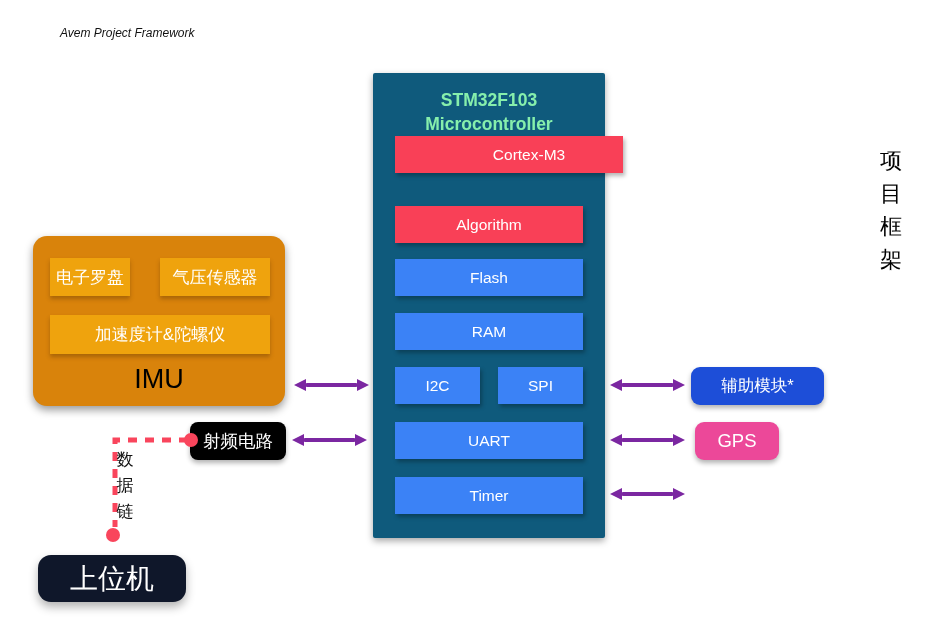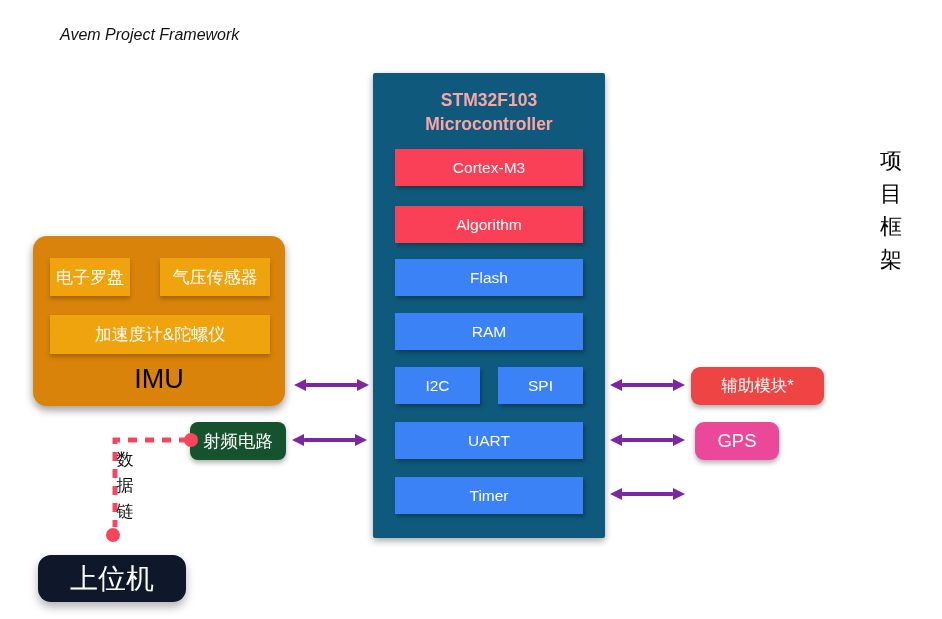--- a/index.html
+++ b/index.html
@@ -3,45 +3,45 @@
 <meta charset="utf-8">
 <style>
   html,body{margin:0;padding:0;background:#fff;}
   body{font-family:"Liberation Sans","DejaVu Sans",sans-serif;}
   #stage{position:relative;width:942px;height:619px;background:#ffffff;overflow:hidden;}
 
   .abs{position:absolute;}
   .box{position:absolute;display:flex;align-items:center;justify-content:center;color:#fff;}
 
   
-  .diagram-title{left:60px;top:26px;font-size:16px;font-style:italic;color:#111;}
+  .diagram-title{left:60px;top:26px;font-size:12px;font-style:italic;color:#111;}
 
   
   .mcu{left:373px;top:73px;width:232px;height:465px;background:#0F5A7C;border-radius:2px;
        box-shadow:0 3px 7px rgba(0,0,0,.35);}
-  .mcu-title{position:absolute;left:0;top:15px;width:100%;text-align:center;color:#fca5a5;
+  .mcu-title{position:absolute;left:0;top:15px;width:100%;text-align:center;color:#86efac;
              font-weight:bold;font-size:17.5px;line-height:1.38;}
   .mcu-block{left:22px;width:188px;height:37px;font-size:15.5px;
              box-shadow:2px 3px 4px rgba(0,0,0,.28);}
   .core{background:#F94057;}
   .mem{background:#3b82f6;}
   .half{width:85px;}
 
   
   .imu{left:33px;top:236px;width:252px;height:170px;background:#D9830B;border-radius:14px;
        box-shadow:0 4px 8px rgba(0,0,0,.4);}
   .sensor{background:#EFA30D;font-size:17px;box-shadow:0 3px 4px rgba(80,45,0,.35);}
   .imu-label{position:absolute;left:0;top:128px;width:100%;text-align:center;color:#000000;font-size:27px;}
 
   
-  .rf{left:190px;top:422px;width:96px;height:38px;background:#14532d;border-radius:8px;
+  .rf{left:190px;top:422px;width:96px;height:38px;background:#000000;border-radius:8px;
       font-size:17.5px;box-shadow:0 3px 5px rgba(0,0,0,.3);}
   .host{left:38px;top:555px;width:148px;height:47px;background:#0f172a;border-radius:13px;
         font-size:28px;box-shadow:0 5px 10px rgba(0,0,0,.3);}
-  .aux{left:691px;top:367px;width:133px;height:38px;background:#ef4444;border-radius:9px;
+  .aux{left:691px;top:367px;width:133px;height:38px;background:#1d4ed8;border-radius:9px;
        font-size:16.5px;box-shadow:0 3px 5px rgba(0,0,0,.3);}
   .gps{left:695px;top:422px;width:84px;height:38px;background:#ec4899;border-radius:9px;
        font-size:18.5px;box-shadow:0 3px 5px rgba(0,0,0,.3);}
   .bldc{left:694px;top:483px;width:118px;height:38px;background:#F7A521;border-radius:9px;
         font-size:17.5px;box-shadow:0 3px 5px rgba(0,0,0,.3);}
 
   
   .arrow{position:absolute;height:4px;background:#7B27A1;border-radius:2px;}
   .arrow::before,.arrow::after{content:"";position:absolute;top:50%;transform:translateY(-50%);
       width:0;height:0;border-top:6px solid transparent;border-bottom:6px solid transparent;}
@@ -67,21 +67,21 @@
 
 <div id="stage">
 
   <div class="abs diagram-title">Avem Project Framework</div>
 
   <div class="abs mcu">
     <div class="mcu-title">
       <div>STM32F103</div>
       <div>Microcontroller</div>
     </div>
-    <div class="box mcu-block core" style="top:76px;">Cortex-M3</div>
+    <div class="box mcu-block core" style="top:63px;padding-left:40px;">Cortex-M3</div>
     <div class="box mcu-block core" style="top:133px;">Algorithm</div>
     <div class="box mcu-block mem" style="top:186px;">Flash</div>
     <div class="box mcu-block mem" style="top:240px;">RAM</div>
     <div class="box mcu-block mem half" style="top:294px;left:22px;">I2C</div>
     <div class="box mcu-block mem half" style="top:294px;left:125px;">SPI</div>
     <div class="box mcu-block mem" style="top:404px;">Timer</div>
     <div class="box mcu-block mem" style="top:349px;">UART</div>
   </div>
 
   <div class="abs imu">

